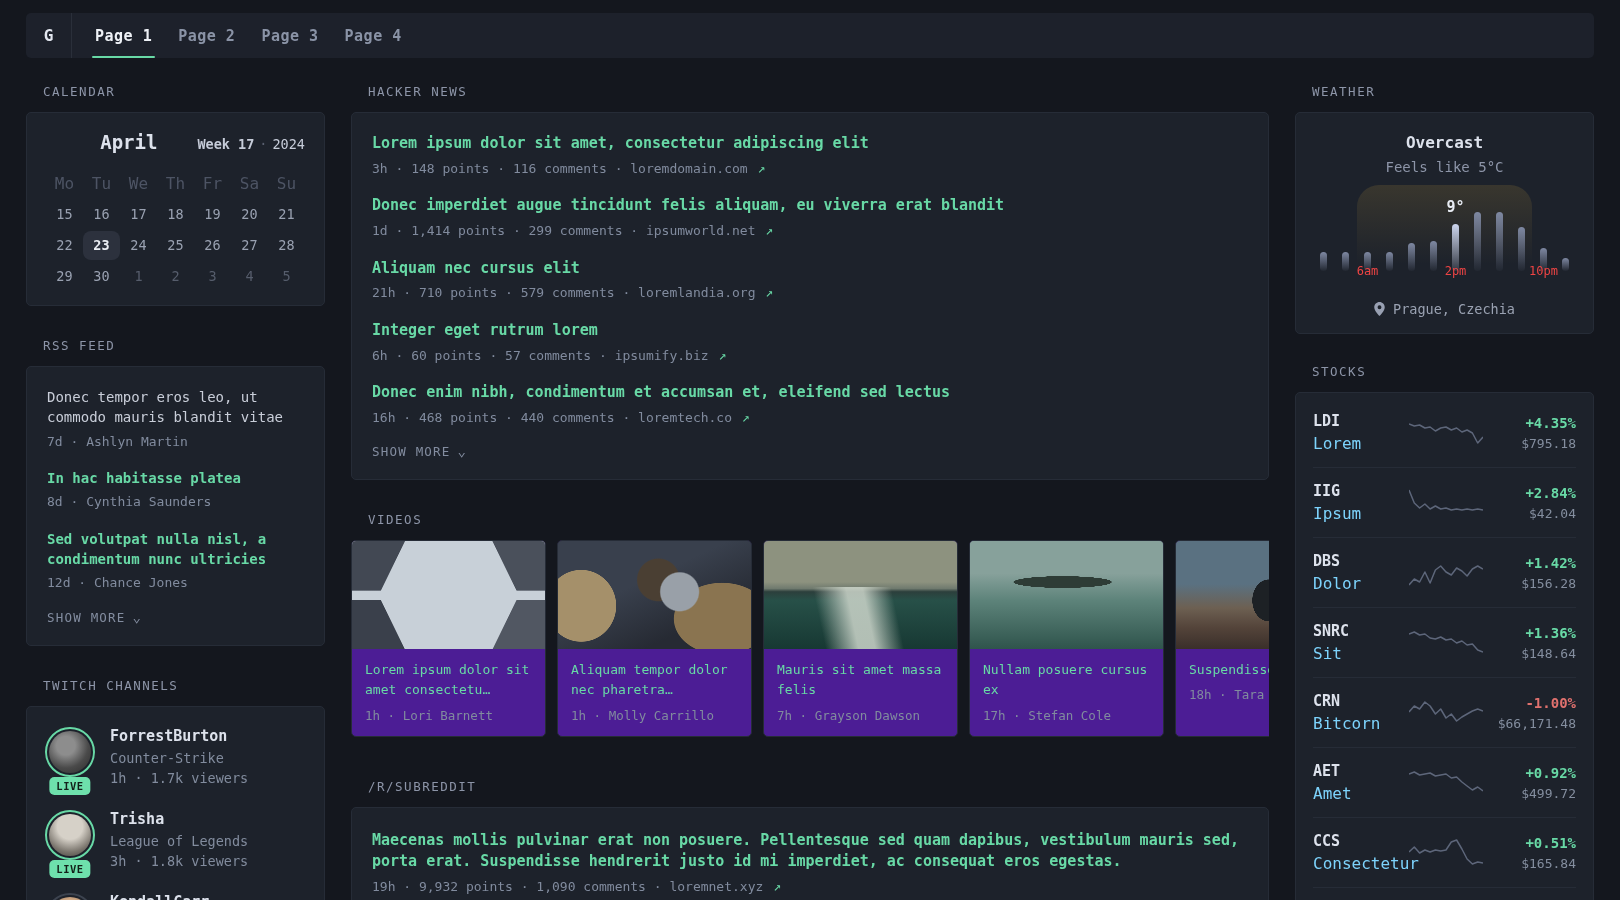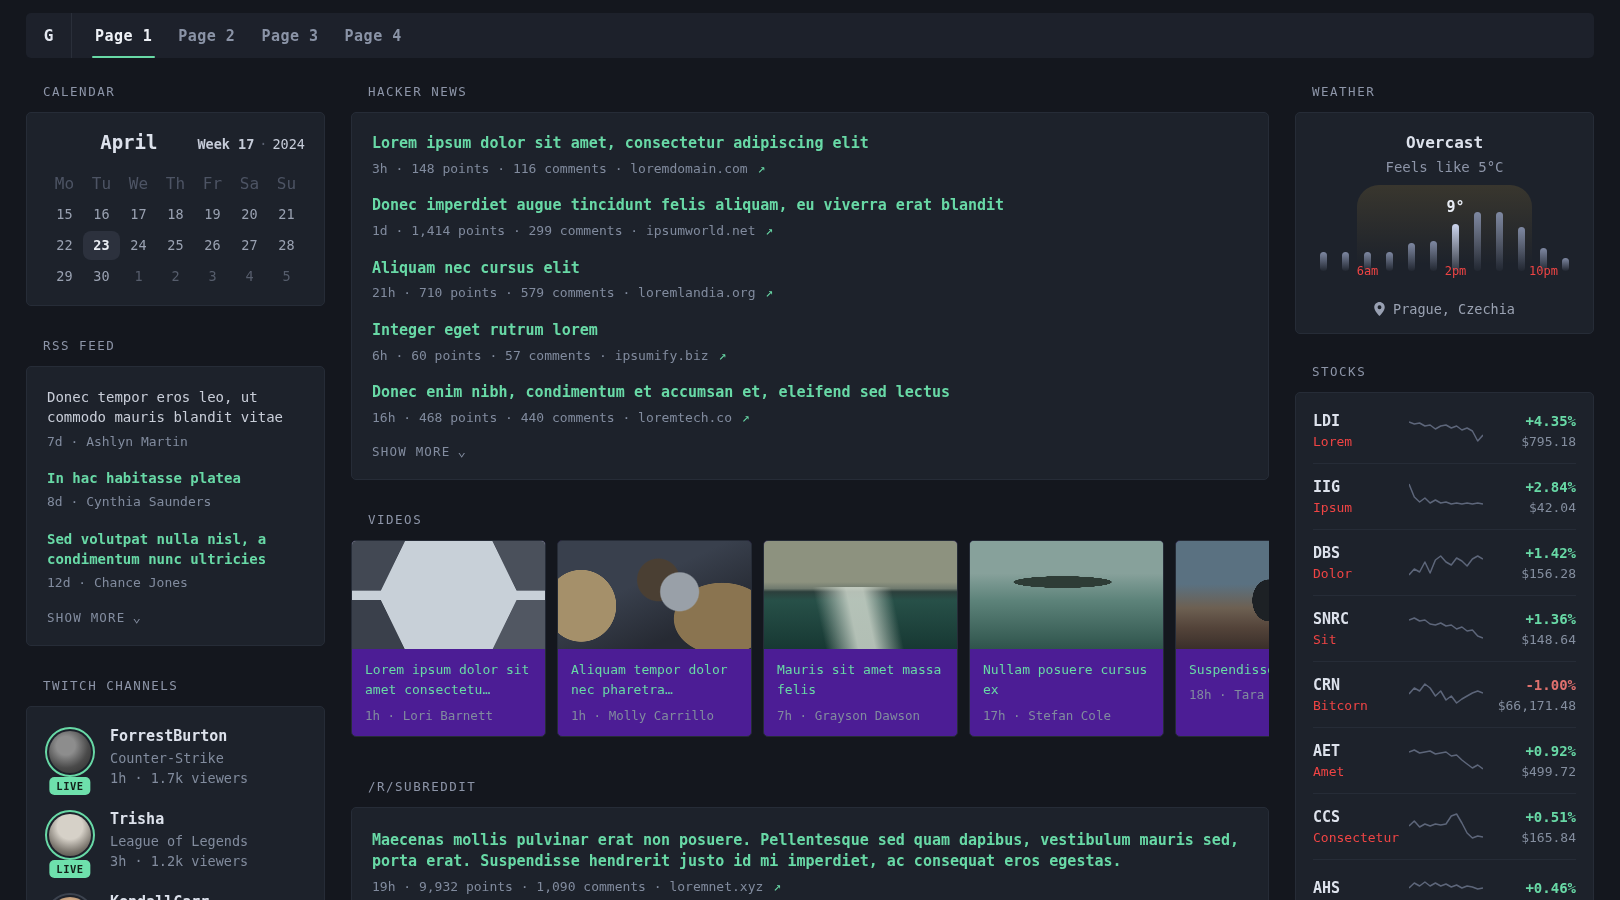--- a/index.html
+++ b/index.html
@@ -169,21 +169,21 @@
     font-size:15px; font-weight:bold; color:#e8ecf4;
   }
   .wx-loc { display:flex; align-items:center; justify-content:center; gap:8px; margin-top:8px; }
   .wx-loc span { font-size:13.5px; color:#9aa2b2; }
   
   .stocks-card { padding:5px 17px; }
   .stock-row { display:flex; align-items:center; padding:14px 0; border-top:1px solid #262c37; }
   .stock-row:first-child { border-top:none; }
   .stock-id { width:96px; flex:none; }
   .stock-sym { font-size:15px; font-weight:bold; color:#dde2ec; margin-bottom:4px; }
-  .stock-name { font-size:13px; color:#ef4444; }
+  .stock-name { font-size:16px; color:#7dd3fc; }
   .spark { width:74px; height:32px; flex:none; }
   .stock-right { flex:1; text-align:right; }
   .chg { font-size:14px; font-weight:bold; color:#68d9a6; margin-bottom:5px; }
   .chg.down { color:#e0716e; }
   .price { font-size:13px; color:#848e9f; }
   a { text-decoration:none; }
 </style>
 </head>
 <body>
 
@@ -283,21 +283,21 @@
         <div class="tw-item">
           <div class="tw-avwrap">
             <div class="ring">
                 <div class="avatar av2"></div>
               </div>
             <div class="live-badge">LIVE</div>
           </div>
           <div class="tw-info">
             <div class="tw-name">Trisha</div>
             <div class="tw-game">League of Legends</div>
-            <div class="tw-meta">3h · 1.2k viewers</div>
+            <div class="tw-meta">3h · 1.8k viewers</div>
           </div>
         </div>
         <div class="tw-item">
           <div class="tw-avwrap">
             <div class="ring off">
                 <div class="avatar av3"></div>
               </div>
           </div>
           <div class="tw-info">
             <div class="tw-name">KendallCarr</div>

